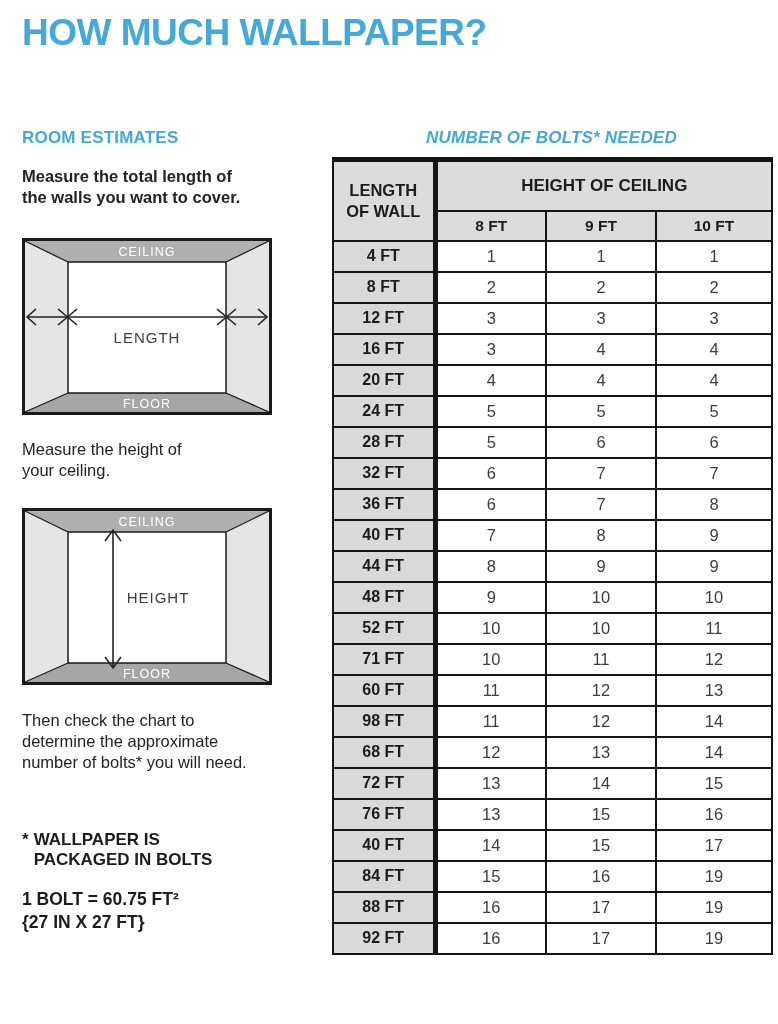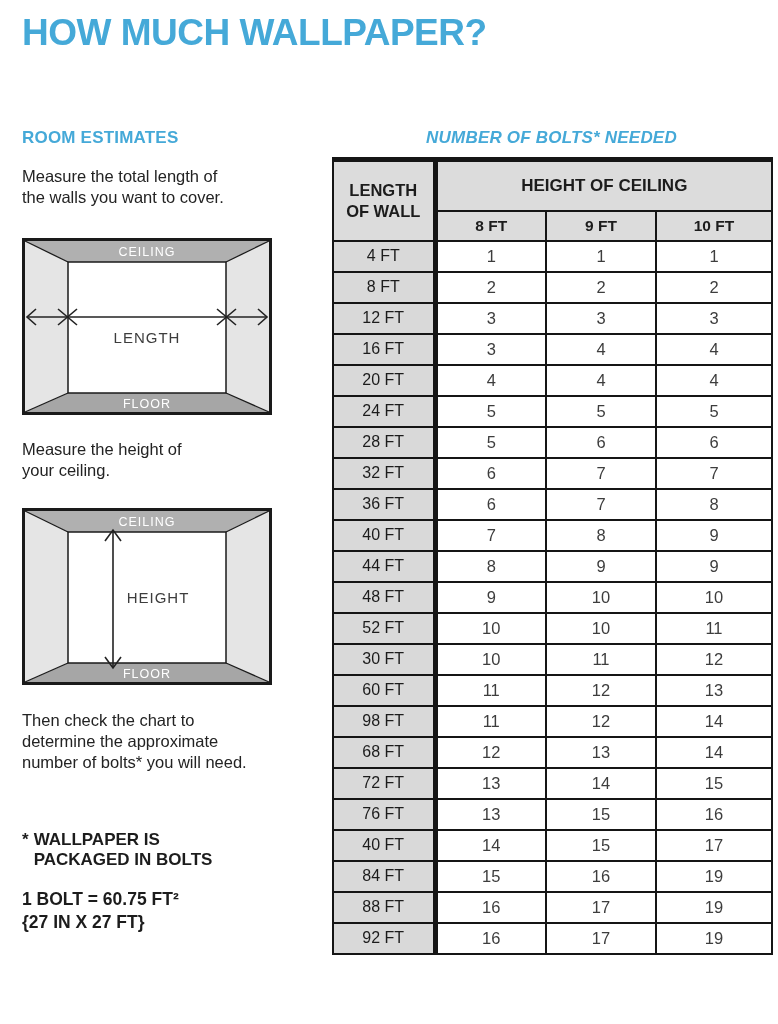--- a/index.html
+++ b/index.html
@@ -30,21 +30,21 @@
   .section-heading{
     font-size:17px;font-weight:bold;color:var(--accent);
     letter-spacing:0.2px;white-space:nowrap;
   }
   .left-heading{position:absolute;left:22px;top:128px;}
   .table-heading{position:absolute;left:332px;top:128px;width:439px;text-align:center;font-style:italic;}
   .body-text{
     position:absolute;left:22px;
     font-size:16.5px;line-height:21px;color:#232323;
   }
-  .step1{top:166px;}
+  .step1{top:166px;font-weight:bold;}
   .step2{top:439px;}
   .step3{top:710px;}
   .diagram{position:absolute;left:22px;width:250px;height:177px;}
   .diagram1{top:238px;}
   .diagram2{top:508px;}
   .footnote{
     position:absolute;left:22px;top:830px;
     font-size:17px;font-weight:bold;color:var(--ink);
     line-height:20px;display:flex;
   }
@@ -79,21 +79,21 @@
     height:51px;
   }
   .ft-header{
     background:var(--hdr-gray);
     font-size:15.5px;font-weight:bold;color:var(--ink);
     height:30px;border-bottom:3px solid var(--line);
   }
   .corner-header{border-bottom:3px solid var(--line);}
   .row-label{
     background:var(--col-gray);
-    font-size:16px;font-weight:normal;color:var(--ink);
+    font-size:16px;font-weight:bold;color:var(--ink);
     border-right:5px solid var(--line) !important;
     height:31px;
   }
   .value{
     background:#ffffff;
     font-size:16.5px;font-weight:normal;color:var(--num);
   }
   
   .diagram text{font-family:"Liberation Sans", sans-serif;}
 </style>
@@ -277,21 +277,21 @@
           <td class="value">10</td>
           <td class="value">10</td>
         </tr>
         <tr>
           <th class="row-label">52 FT</th>
           <td class="value">10</td>
           <td class="value">10</td>
           <td class="value">11</td>
         </tr>
         <tr>
-          <th class="row-label">30 FT</th>
+          <th class="row-label">71 FT</th>
           <td class="value">10</td>
           <td class="value">11</td>
           <td class="value">12</td>
         </tr>
         <tr>
           <th class="row-label">60 FT</th>
           <td class="value">11</td>
           <td class="value">12</td>
           <td class="value">13</td>
         </tr>

